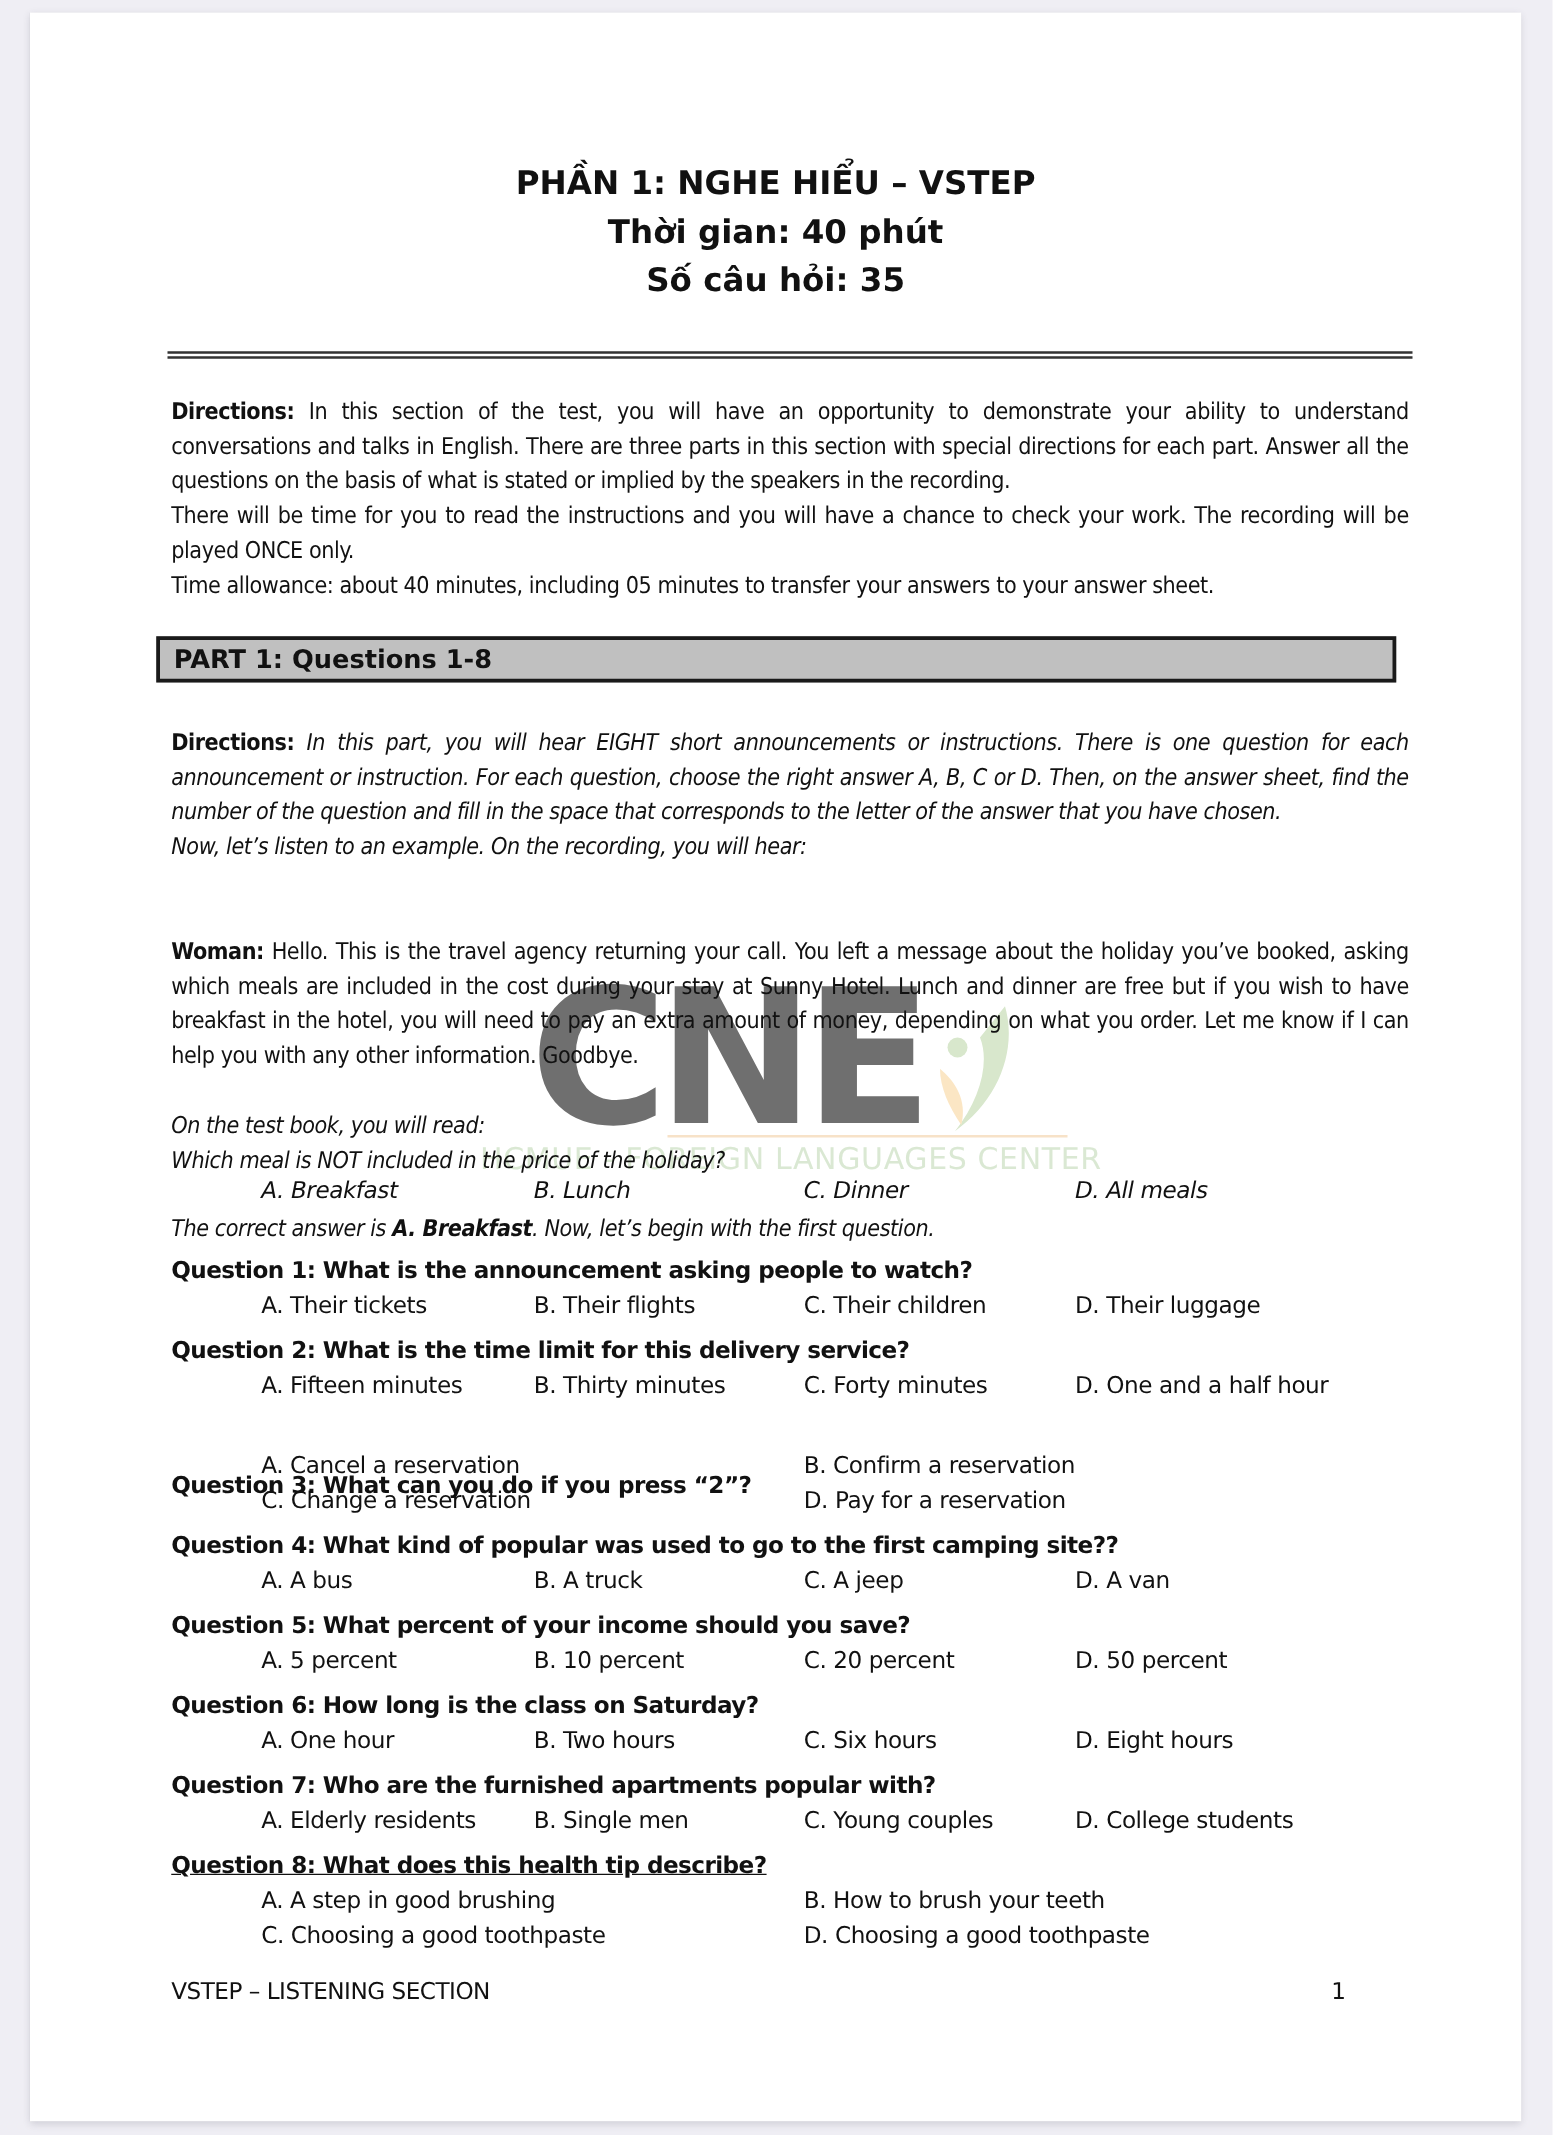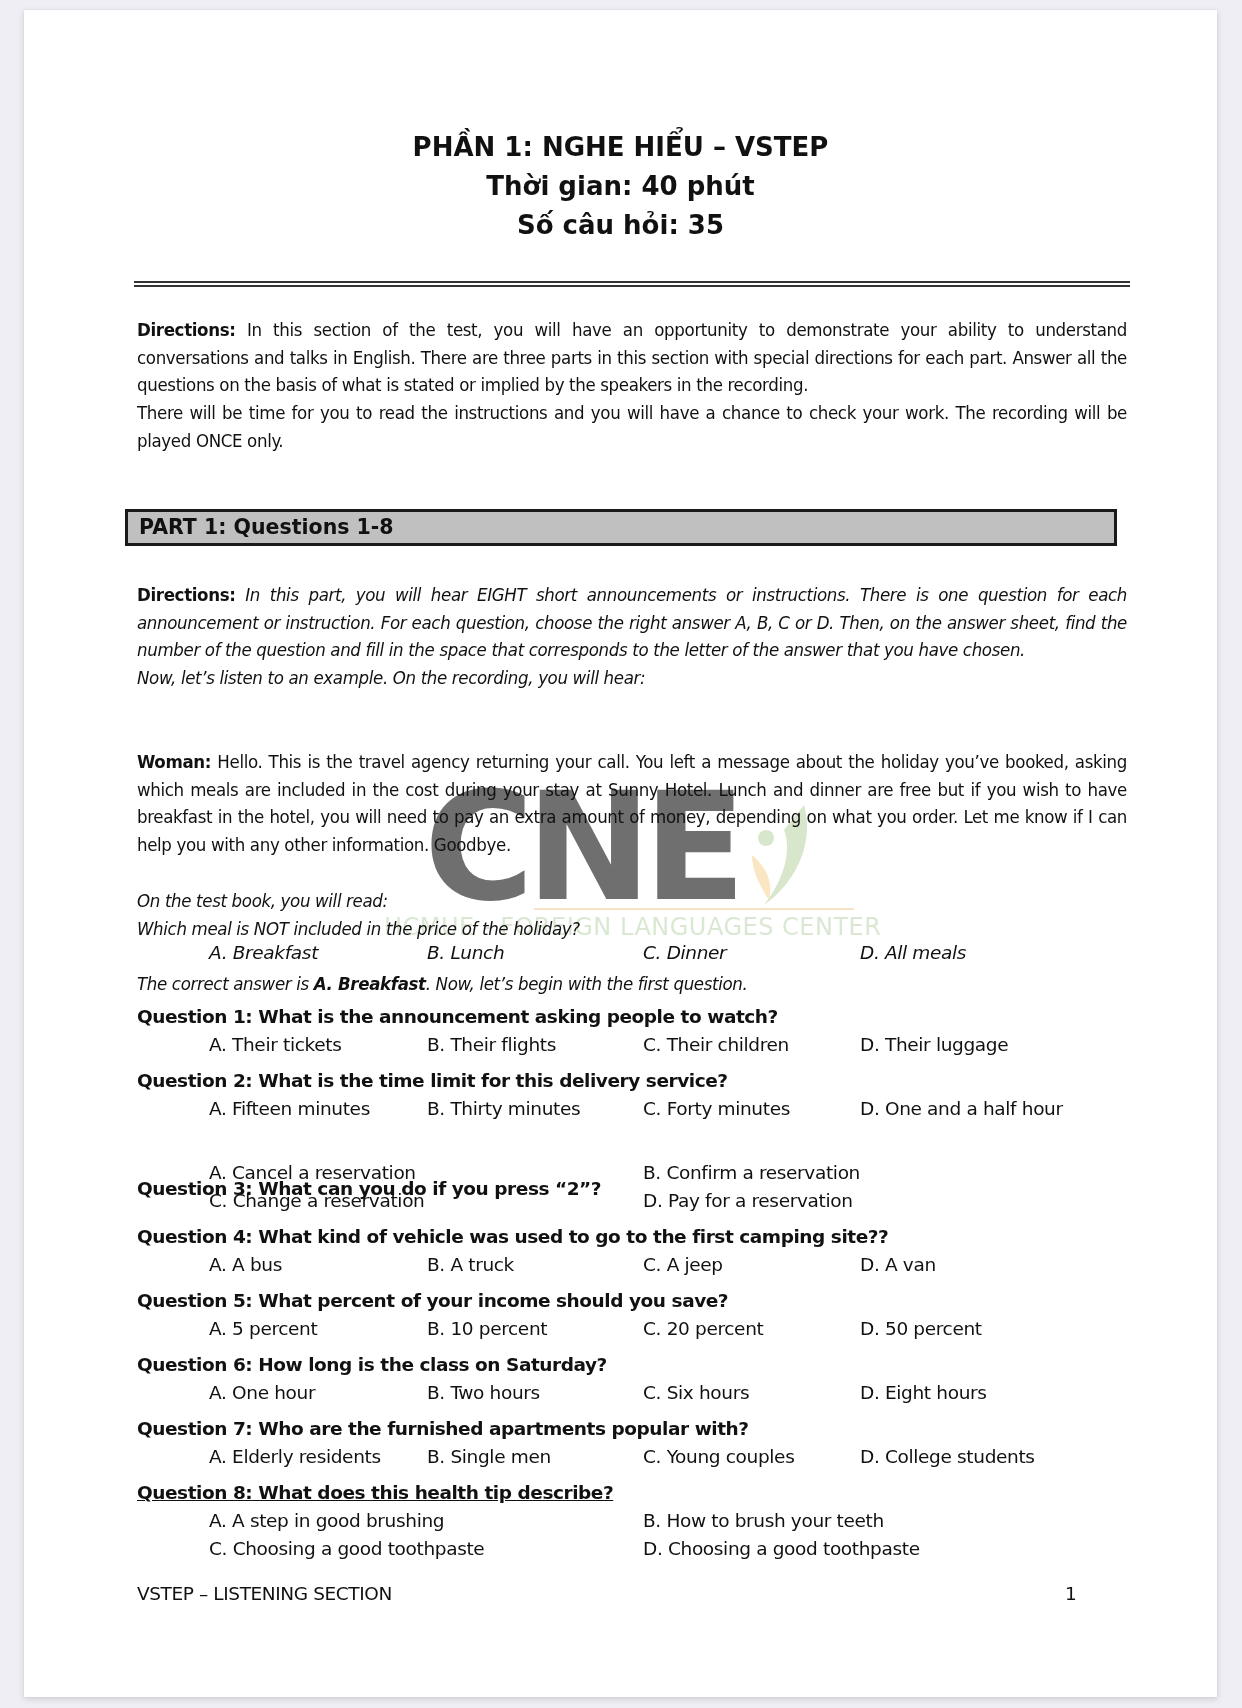--- a/index.html
+++ b/index.html
@@ -99,20 +99,21 @@
       <div>PHẦN 1: NGHE HIỂU – VSTEP</div>
       <div>Thời gian: 40 phút</div>
       <div>Số câu hỏi: 35</div>
     </div>
 
     <div class="double-rule"></div>
 
     <div class="para" style="top:306px;">
       <p><span class="lbl">Directions:</span><span> In this section of the test, you will have an opportunity to demonstrate your ability to understand conversations and talks in English. There are three parts in this section with special directions for each part. Answer all the questions on the basis of what is stated or implied by the speakers in the recording.</span></p>
       <p>There will be time for you to read the instructions and you will have a chance to check your work. The recording will be played ONCE only.</p>
+      <p>Time allowance: about 40 minutes, including 05 minutes to transfer your answers to your answer sheet.</p>
     </div>
 
     <div class="part-box">PART 1: Questions 1-8</div>
 
     <div class="para" style="top:571px;">
       <p><span class="lbl">Directions:</span><span class="italic"> In this part, you will hear EIGHT short announcements or instructions. There is one question for each announcement or instruction. For each question, choose the right answer A, B, C or D. Then, on the answer sheet, find the number of the question and fill in the space that corresponds to the letter of the answer that you have chosen.</span></p>
       <p class="italic">Now, let’s listen to an example. On the recording, you will hear:</p>
     </div>
 
     <div class="para" style="top:738px;">
@@ -142,21 +143,21 @@
     <div class="opt" style="left:403px; top:1088px;">B. Thirty minutes</div>
     <div class="opt" style="left:619px; top:1088px;">C. Forty minutes</div>
     <div class="opt" style="left:836px; top:1088px;">D. One and a half hour</div>
 
     <div class="q" style="top:1124px;margin-top:44px;">Question 3: What can you do if you press “2”?</div>
     <div class="opt" style="left:185px; top:1152px;">A. Cancel a reservation</div>
     <div class="opt" style="left:619px; top:1152px;">B. Confirm a reservation</div>
     <div class="opt" style="left:185px; top:1180px;">C. Change a reservation</div>
     <div class="opt" style="left:619px; top:1180px;">D. Pay for a reservation</div>
 
-    <div class="q" style="top:1216px;">Question 4: What kind of vehicle was used to go to the first camping site??</div>
+    <div class="q" style="top:1216px;">Question 4: What kind of popular was used to go to the first camping site??</div>
     <div class="opt" style="left:185px; top:1244px;">A. A bus</div>
     <div class="opt" style="left:403px; top:1244px;">B. A truck</div>
     <div class="opt" style="left:619px; top:1244px;">C. A jeep</div>
     <div class="opt" style="left:836px; top:1244px;">D. A van</div>
 
     <div class="q" style="top:1280px;">Question 5: What percent of your income should you save?</div>
     <div class="opt" style="left:185px; top:1308px;">A. 5 percent</div>
     <div class="opt" style="left:403px; top:1308px;">B. 10 percent</div>
     <div class="opt" style="left:619px; top:1308px;">C. 20 percent</div>
     <div class="opt" style="left:836px; top:1308px;">D. 50 percent</div>

